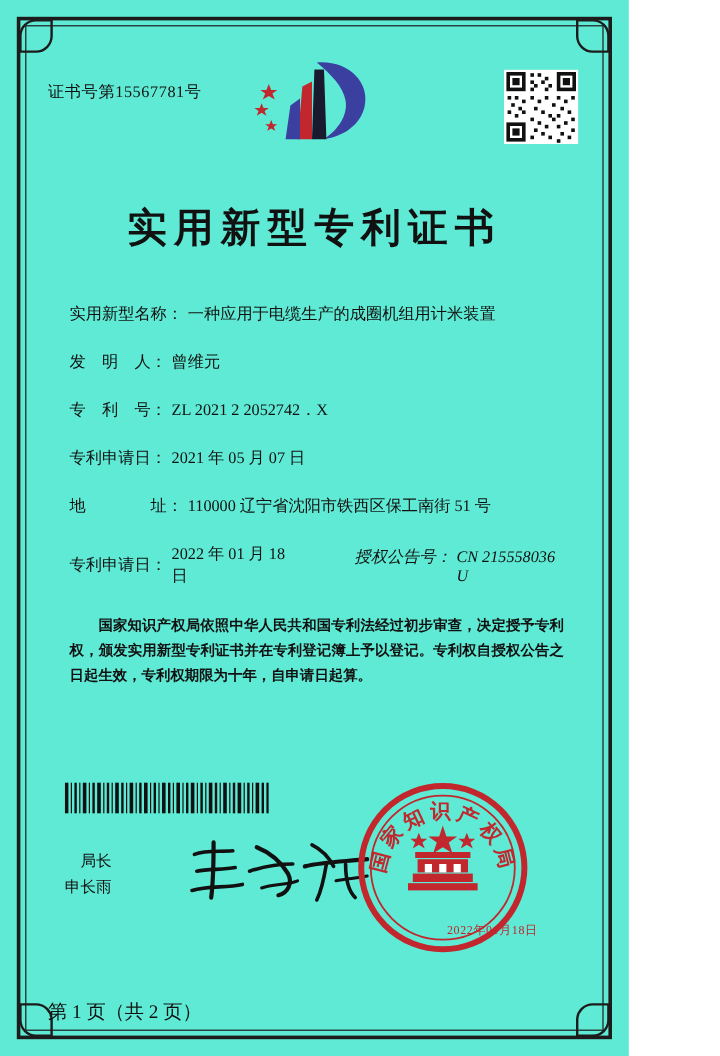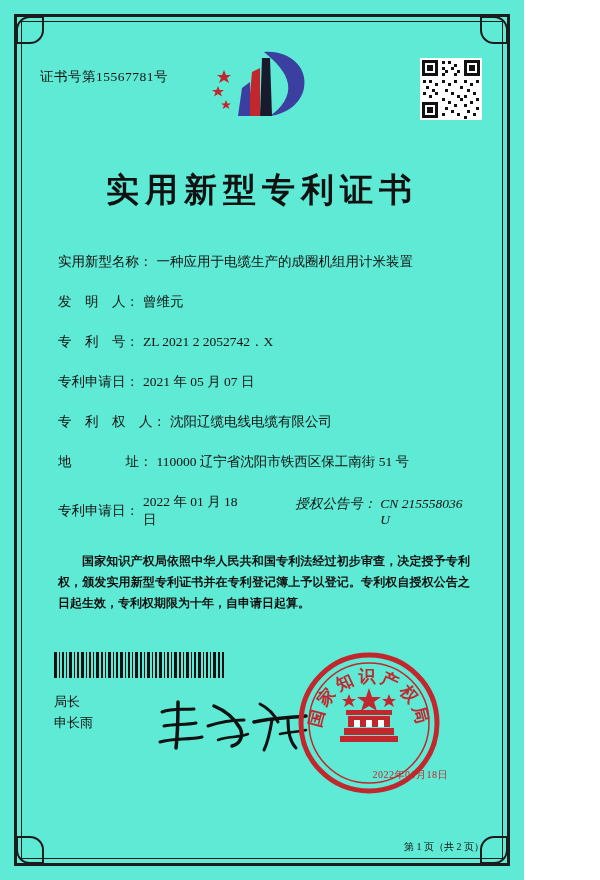--- a/index.html
+++ b/index.html
@@ -158,24 +158,25 @@
   .barcode {
     position: absolute;
     left: 14px;
     top: 2px;
     height: 26px;
     width: 170px;
   }
   .director-block {
     position: absolute;
     left: 14px;
-    top: 42px;
+    top: 58px;
     font-size: 13px;
     line-height: 1.6;
     color: #111;
+    text-align: right;
   }
   .signature {
     position: absolute;
     left: 108px;
     top: 46px;
     width: 180px;
     height: 60px;
   }
   .seal {
     position: absolute;
@@ -190,22 +191,22 @@
     top: 118px;
     font-size: 10px;
     color: #c1272d;
     letter-spacing: 0.5px;
   }
   .page-num {
     position: absolute;
     left: 0;
     right: 0;
     bottom: -14px;
-    text-align: right;
-    font-size: 10px;
+    text-align: left;
+    font-size: 16px;
     color: #111;
   }
 </style>
 </head>
 <body>
 
 <div class="page">
 
   <div class="border-outer"></div>
   <div class="border-inner"></div>
@@ -316,24 +317,20 @@
       <div class="field-row">
         <span class="field-label">专　利　号：</span>
         <span class="field-value">ZL 2021 2 2052742．X</span>
       </div>
 
       <div class="field-row">
         <span class="field-label">专利申请日：</span>
         <span class="field-value">2021 年 05 月 07 日</span>
       </div>
 
-      <div class="field-row">
-        <span class="field-label">专　利　权　人：</span>
-        <span class="field-value">沈阳辽缆电线电缆有限公司</span>
-      </div>
 
       <div class="field-row">
         <span class="field-label">地　　　　址：</span>
         <span class="field-value">110000 辽宁省沈阳市铁西区保工南街 51 号</span>
       </div>
 
       <div class="field-row dual">
         <span class="field-label">专利申请日：</span>
         <span class="field-value">2022 年 01 月 18 日</span>
         <span class="second">

